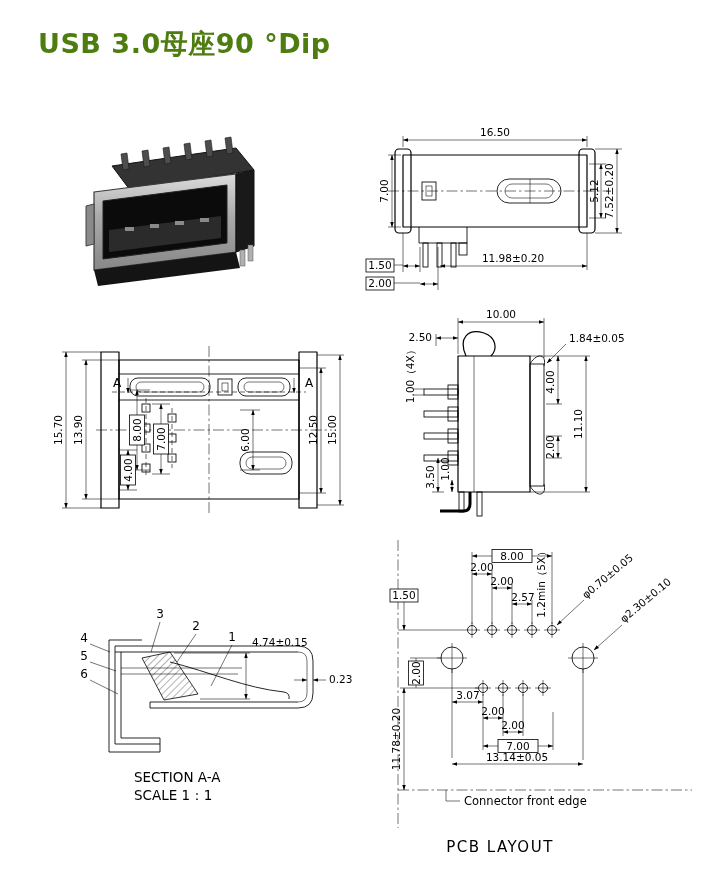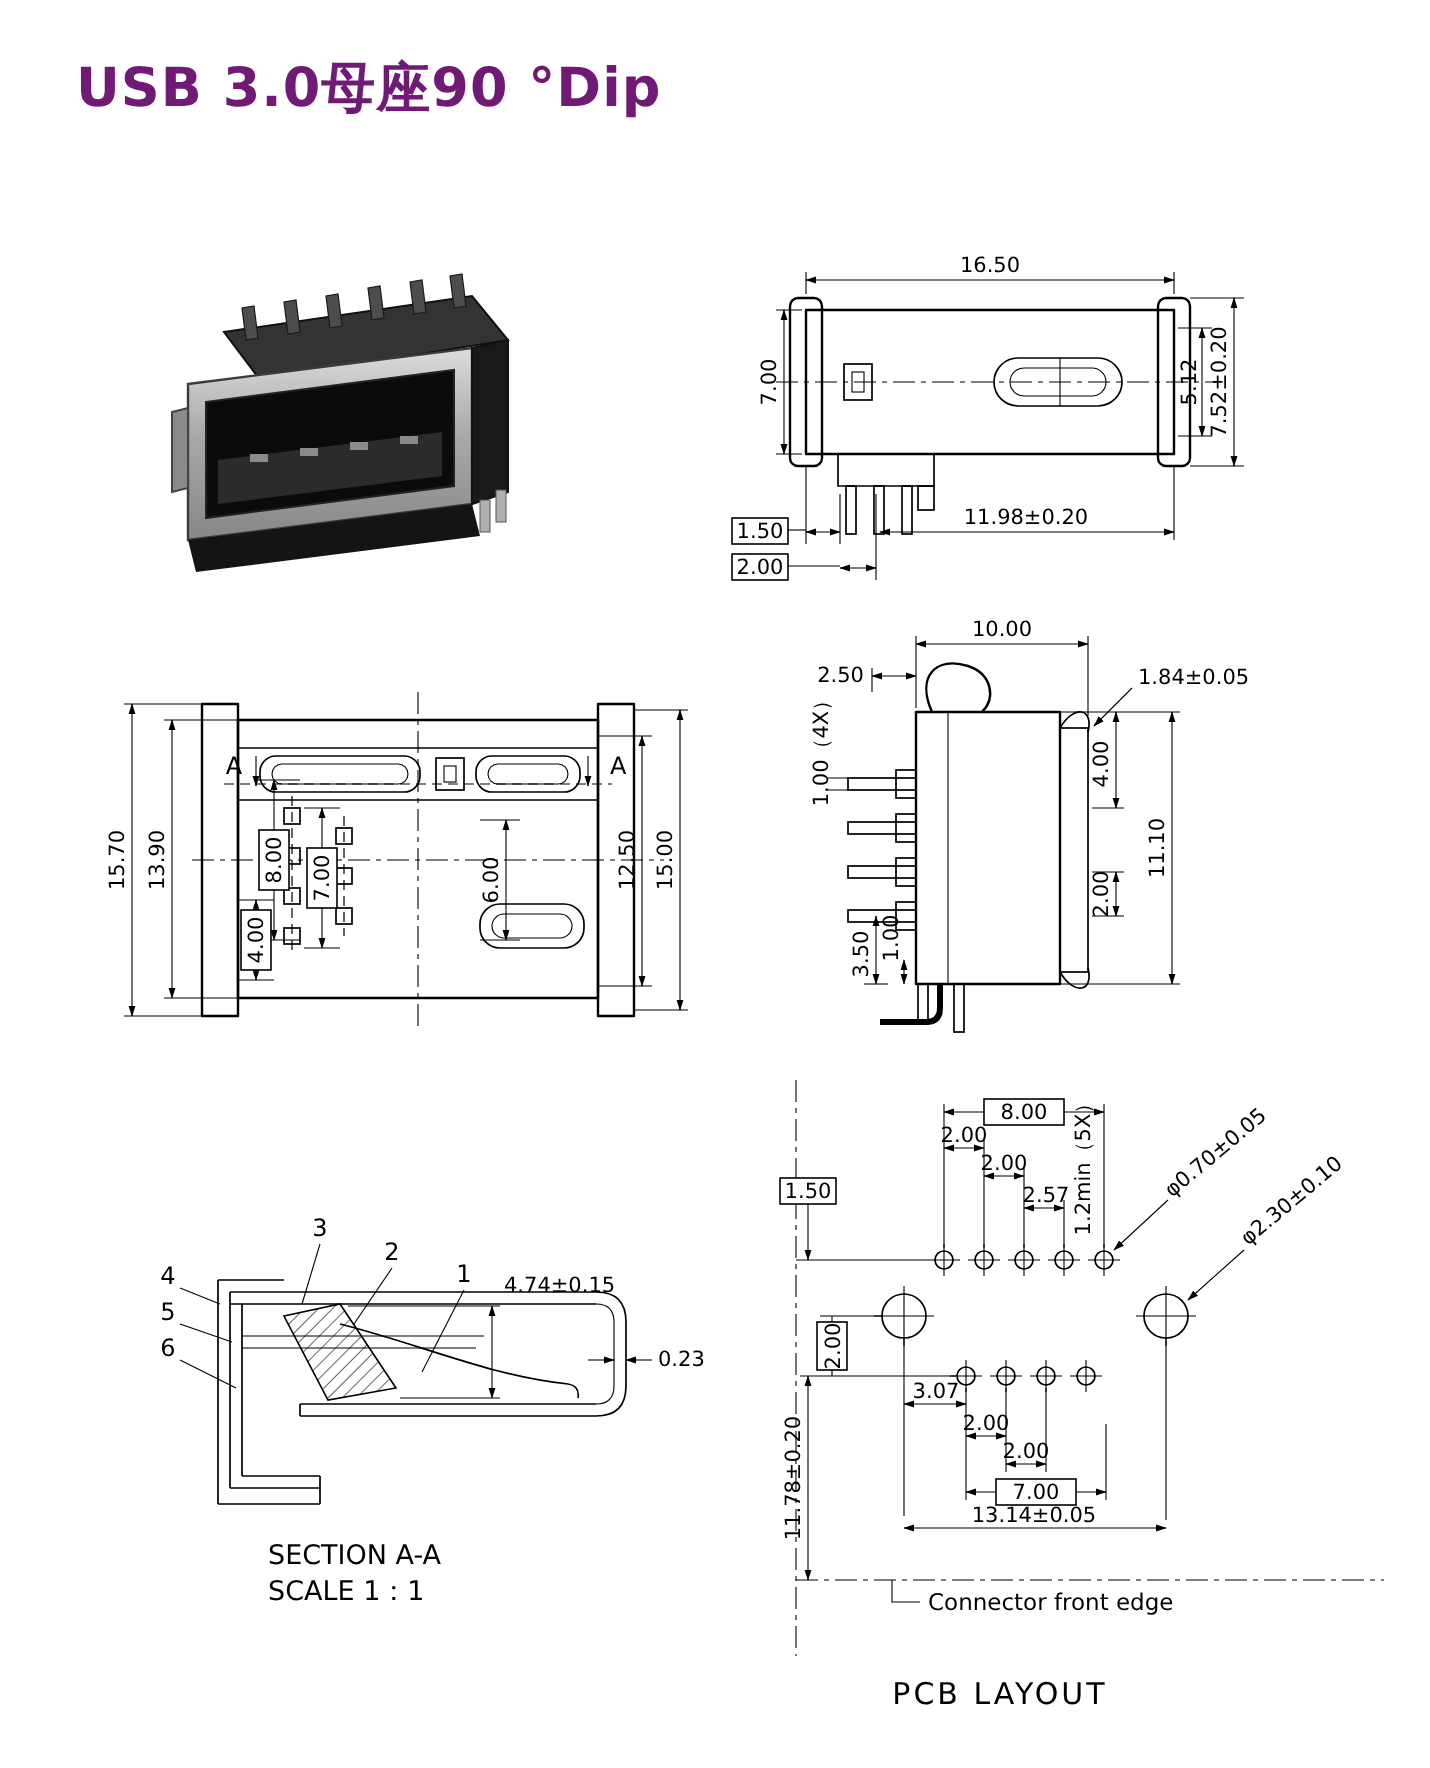--- a/index.html
+++ b/index.html
@@ -1,18 +1,18 @@
 <!DOCTYPE html>
 <html><head>
 <meta charset="utf-8">
 <style>
   html,body{margin:0;padding:0;background:#fff;}
   .page{position:relative;width:715px;height:884px;background:#fff;overflow:hidden;
         font-family:"DejaVu Sans","Liberation Sans",sans-serif;}
-  h1.title{position:absolute;left:38px;top:26px;margin:0;font-size:27px;font-weight:700;color:#701a75;
+  h1.title{position:absolute;left:38px;top:26px;margin:0;font-size:27px;font-weight:700;color:#4d7c0f;
         font-family:"DejaVu Sans","Liberation Sans",sans-serif;letter-spacing:0.5px;}
   svg{position:absolute;left:0;top:0;}
   svg text{font-family:"DejaVu Sans","Liberation Sans",sans-serif;fill:#000;font-size:10.5px;}
   .ol{stroke:#000;stroke-width:1.2;fill:none;stroke-linejoin:round;}
   .md{stroke:#000;stroke-width:0.85;fill:none;}
   .tn{stroke:#000;stroke-width:0.55;fill:none;}
   .cl{stroke:#000;stroke-width:0.55;fill:none;stroke-dasharray:11 3 2.5 3;}
   .ds{stroke:#000;stroke-width:0.6;fill:none;stroke-dasharray:5 3;}
   .bx{stroke:#000;stroke-width:0.8;fill:#fff;}
   .hc{stroke:#000;stroke-width:0.85;fill:#fff;}

